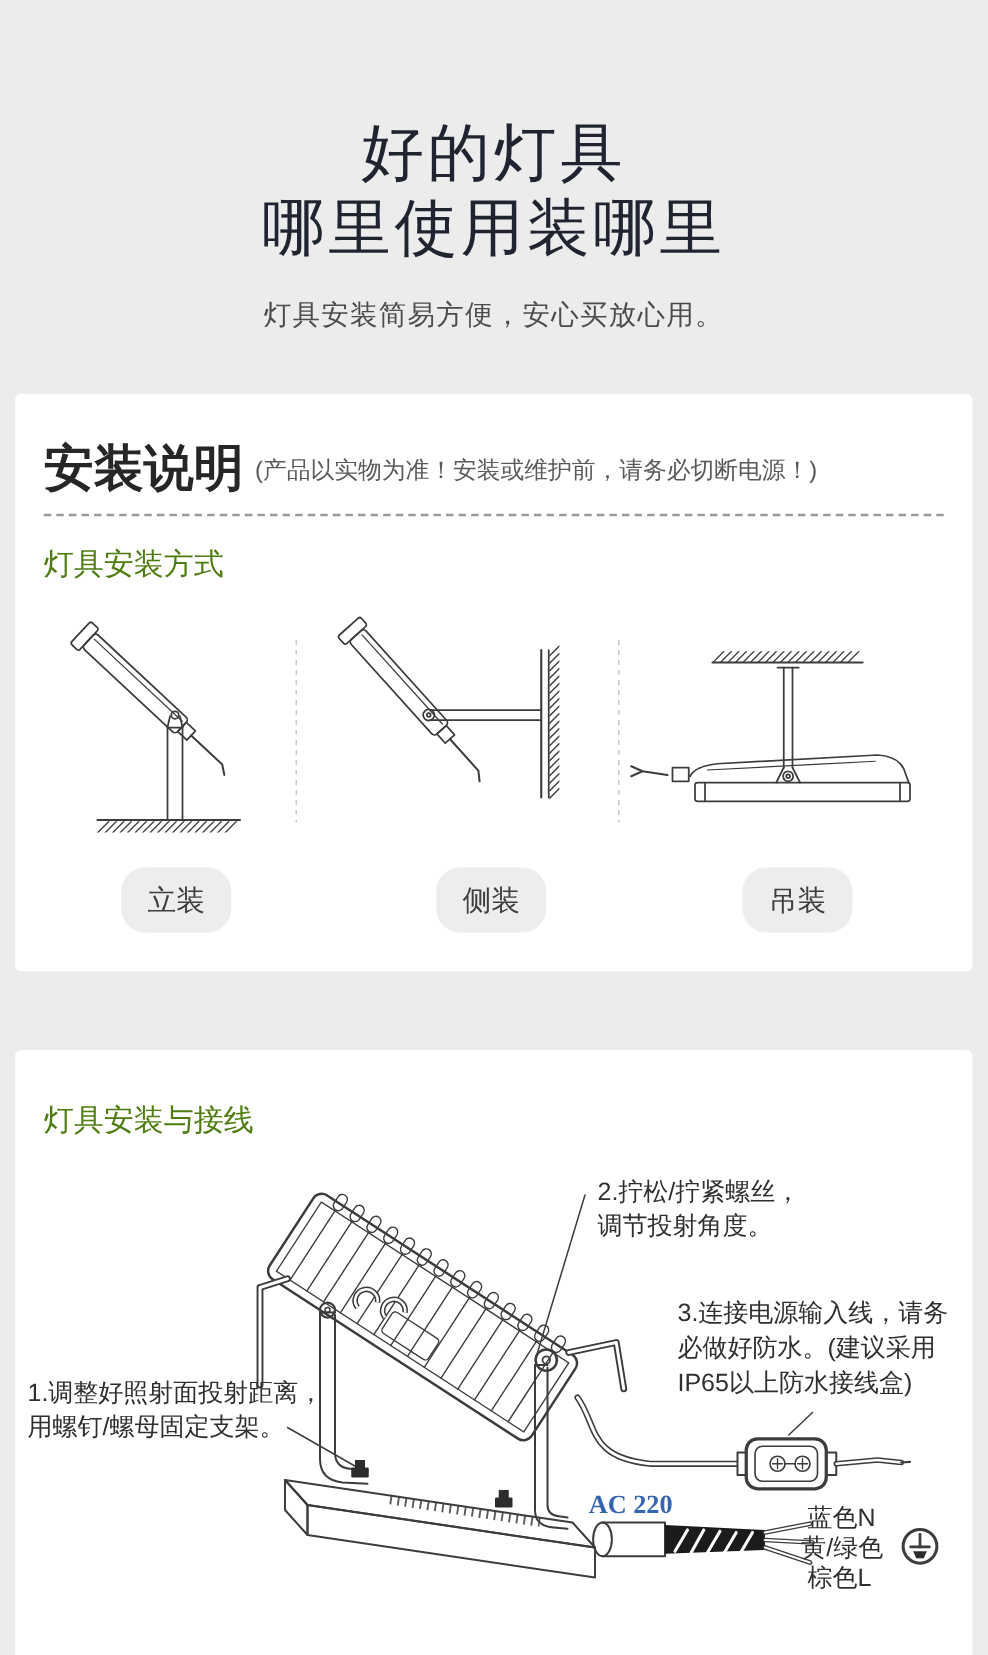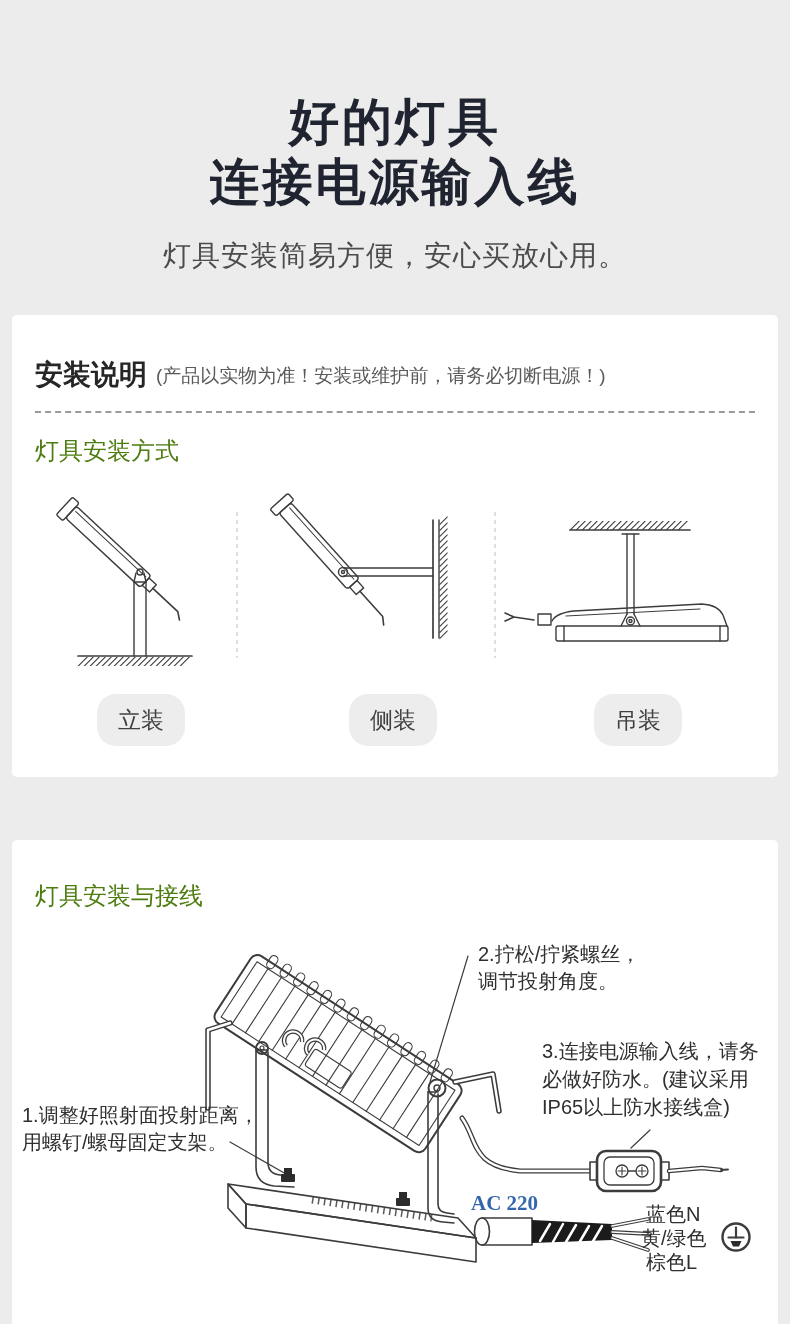--- a/index.html
+++ b/index.html
@@ -4,28 +4,28 @@
 <style>
   html,body{margin:0;padding:0;}
   body{
     width:790px;height:1324px;position:relative;
     background:#ececec;
     font-family:"Liberation Sans","DejaVu Sans",sans-serif;
     color:#3c3c3c;
     overflow:hidden;
   }
   .hero{position:absolute;top:0;left:0;width:790px;text-align:center;}
-  .hero-title{margin-top:92px;font-size:50px;line-height:60px;font-weight:700;
+  .hero-title{margin-top:92px;font-size:50px;line-height:60px;font-weight:400;
     color:#1f2430;letter-spacing:3px;}
-  .hero-sub{margin-top:25px;font-size:28px;color:#4c4c4c;letter-spacing:1px;}
+  .hero-sub{margin-top:25px;font-size:22px;color:#4c4c4c;letter-spacing:1px;}
   .card{position:absolute;left:12px;width:766px;background:#fff;border-radius:5px;}
   .card-install{top:315px;height:462px;}
   .card-wiring{top:840px;height:639px;}
   .head-row{position:absolute;left:23px;top:43px;display:flex;align-items:flex-end;}
-  .head-main{font-size:28px;font-weight:900;color:#262626;line-height:34px;}
+  .head-main{font-size:40px;font-weight:900;color:#262626;line-height:34px;}
   .head-note{font-size:19px;color:#5a5a5a;margin-left:9px;padding-bottom:3px;}
   .dash-divider{position:absolute;left:23px;right:23px;top:96px;border-top:2px dashed #9a9a9a;height:0;}
   .sec-title{position:absolute;left:23px;font-size:24px;color:#4d7c0f;}
   .card-install .sec-title{top:120px;}
   .card-wiring .sec-title{top:40px;}
   .methods-art{position:absolute;left:0;top:175px;}
   .pill{position:absolute;top:379px;width:88px;height:52px;background:#ededed;border-radius:19px;
     display:flex;align-items:center;justify-content:center;font-size:23px;color:#3f3f3f;}
   .pill-1{left:85px;} .pill-2{left:337px;} .pill-3{left:582px;}
   .wiring-art{position:absolute;left:0;top:0;}
@@ -39,21 +39,21 @@
   .wire-g{left:629px;top:385px;}
   .wire-l{left:634px;top:409px;}
   svg .ln{stroke:#3c3c3c;fill:none;stroke-linecap:round;stroke-linejoin:round;}
 </style>
 </head>
 <body>
 
 <div class="hero">
   <div class="hero-title">
     <div>好的灯具</div>
-    <div>连接电源输入线</div>
+    <div>哪里使用装哪里</div>
   </div>
   <div class="hero-sub">灯具安装简易方便，安心买放心用。</div>
 </div>
 
 <section class="card card-install">
   <div class="head-row">
     <span class="head-main">安装说明</span>
     <span class="head-note">(产品以实物为准！安装或维护前，请务必切断电源！)</span>
   </div>
   <div class="dash-divider"></div>

